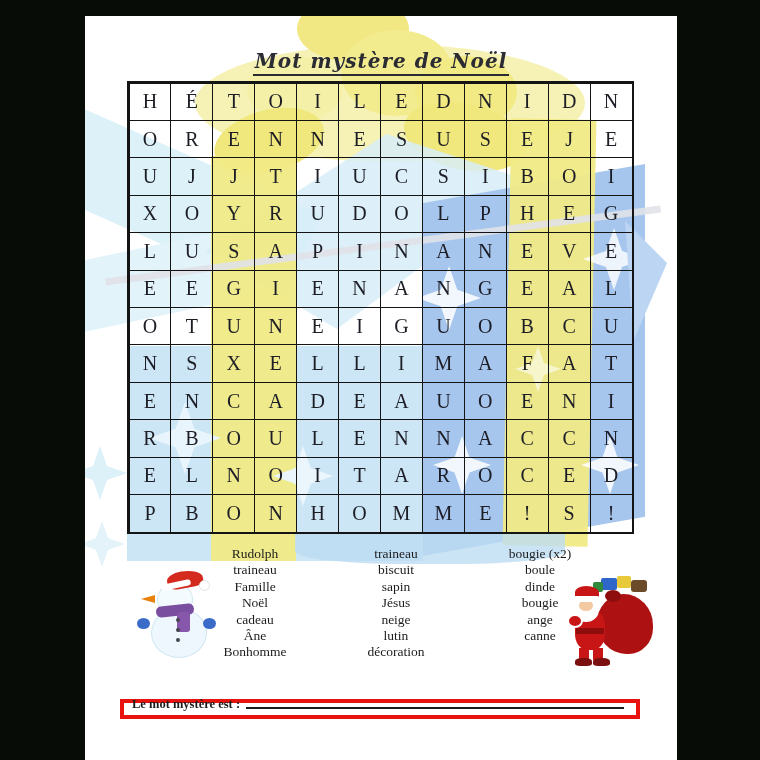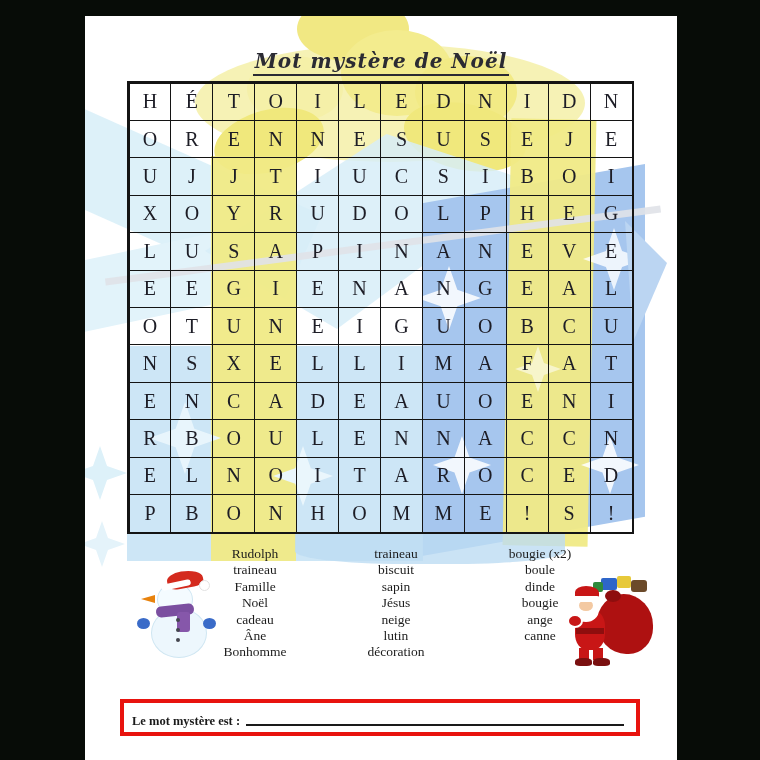--- a/index.html
+++ b/index.html
@@ -91,21 +91,21 @@
   .sa-hat{left:8px;top:10px;width:24px;height:13px;background:#C81616;border-radius:60% 70% 20% 20%;}
   .sa-hatband{left:5px;top:20px;width:28px;height:6px;background:#ffffff;border-radius:4px;}
   .sa-mitt{left:0px;top:38px;width:12px;height:10px;background:#C81616;border:2px solid #ffffff;border-radius:50%;}
   .sa-belt{left:9px;top:52px;width:28px;height:6px;background:#8E0E0E;}
   .sa-leg1{left:12px;top:72px;width:10px;height:12px;background:#C81616;}
   .sa-leg2{left:26px;top:72px;width:10px;height:12px;background:#C81616;}
   .sa-boot1{left:8px;top:82px;width:17px;height:8px;background:#7A1010;border-radius:40% 40% 30% 30%;}
   .sa-boot2{left:26px;top:82px;width:17px;height:8px;background:#7A1010;border-radius:40% 40% 30% 30%;}
 
   
-  .answer-box{position:absolute;left:35px;top:683px;width:520px;height:37px;z-index:2;
+  .answer-box{position:absolute;left:35px;top:683px;width:520px;height:20px;z-index:2;
               border:4px solid var(--accent_red,#E8130E);box-sizing:border-box;background:#ffffff;
               display:flex;align-items:flex-end;padding:0 10px 4px 8px;}
   .answer-label{font-weight:bold;font-size:12.5px;color:#1b1b1b;white-space:nowrap;line-height:14px;}
   .answer-blank{flex:1;border-bottom:2px solid #1a1a1a;margin:0 2px 2px 6px;height:12px;}
 </style>
 </head>
 <body>
 
 <div id="screen">
   <div class="page">

